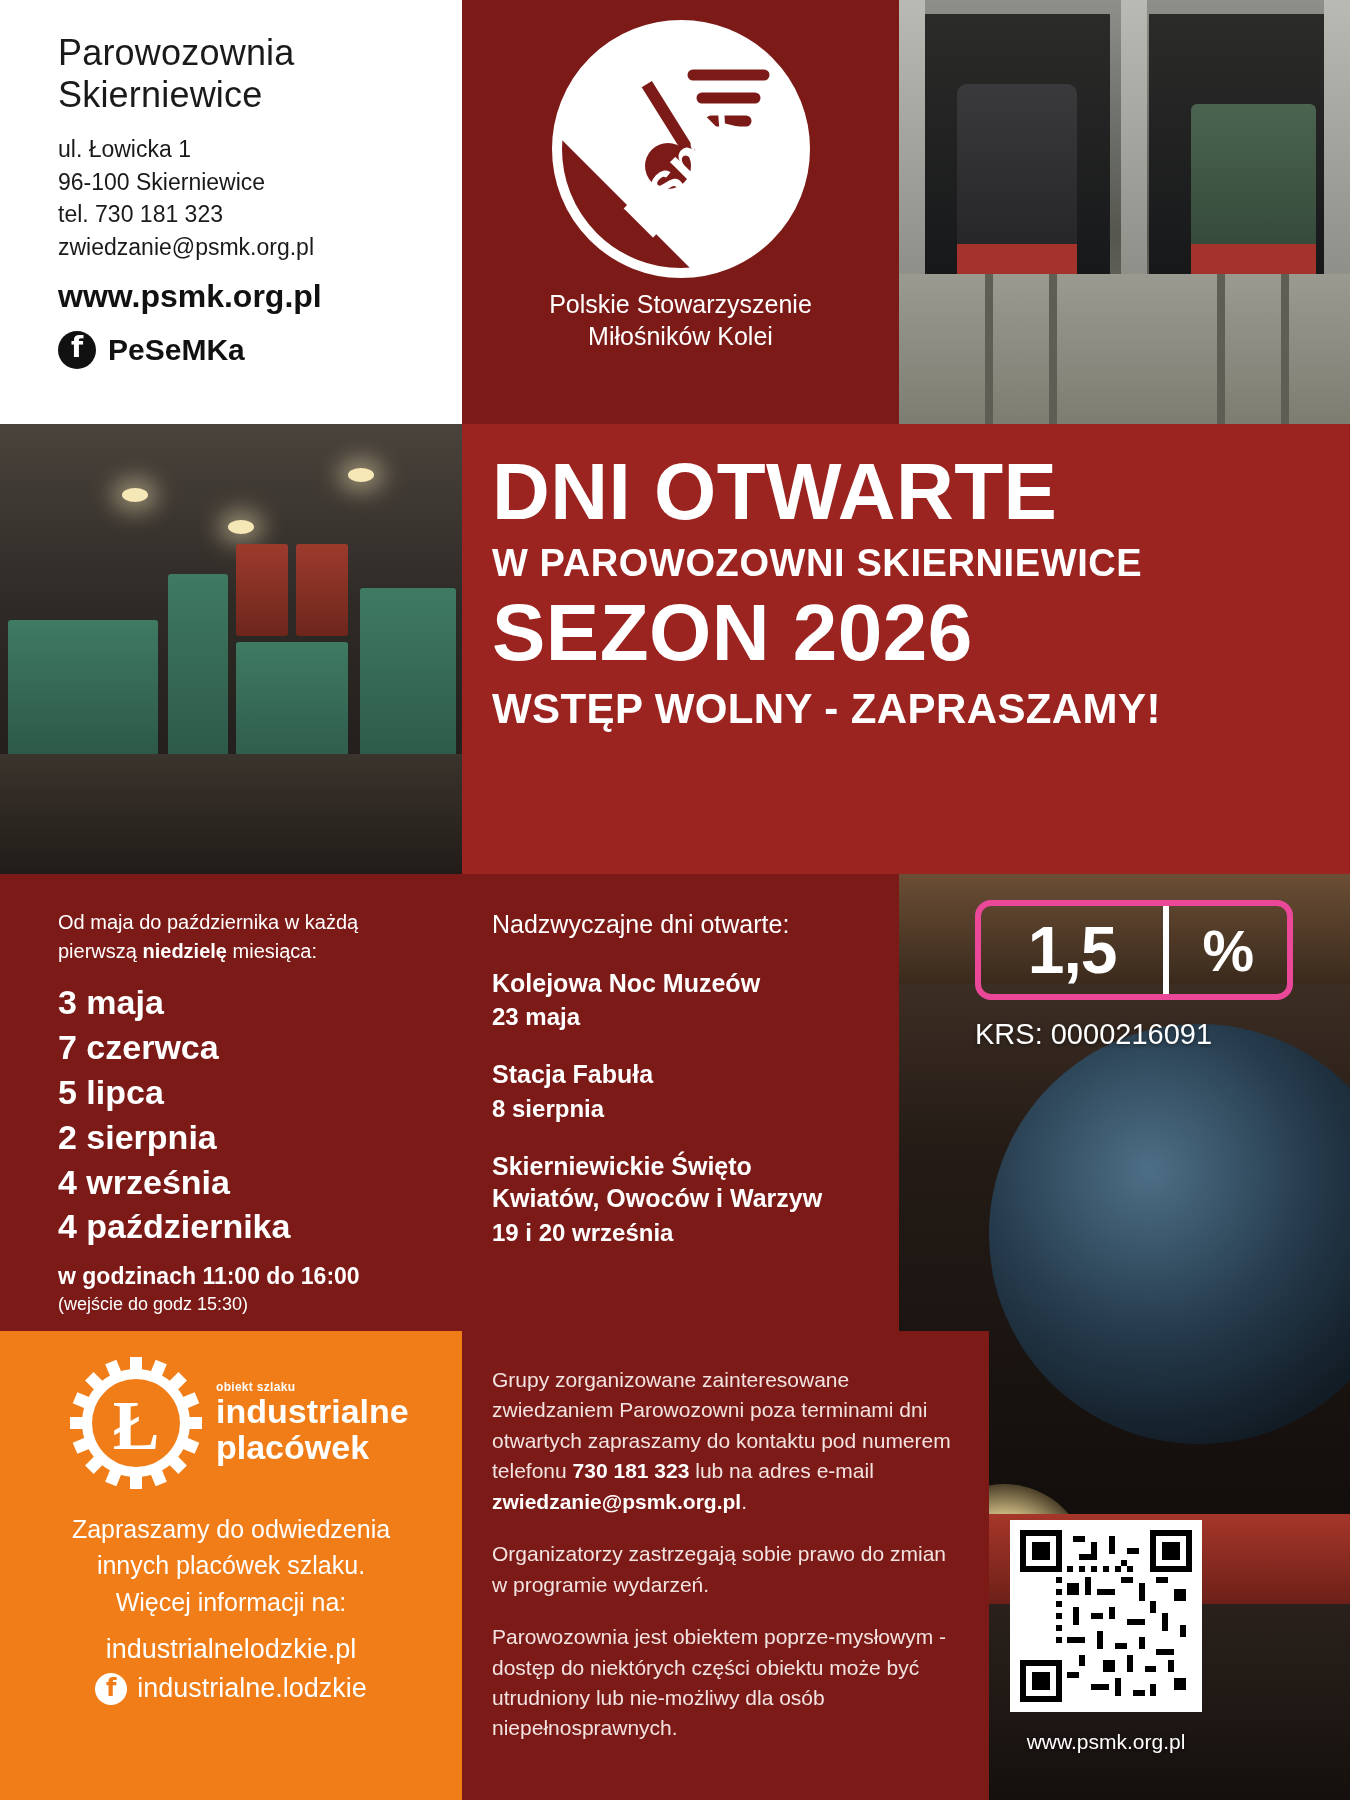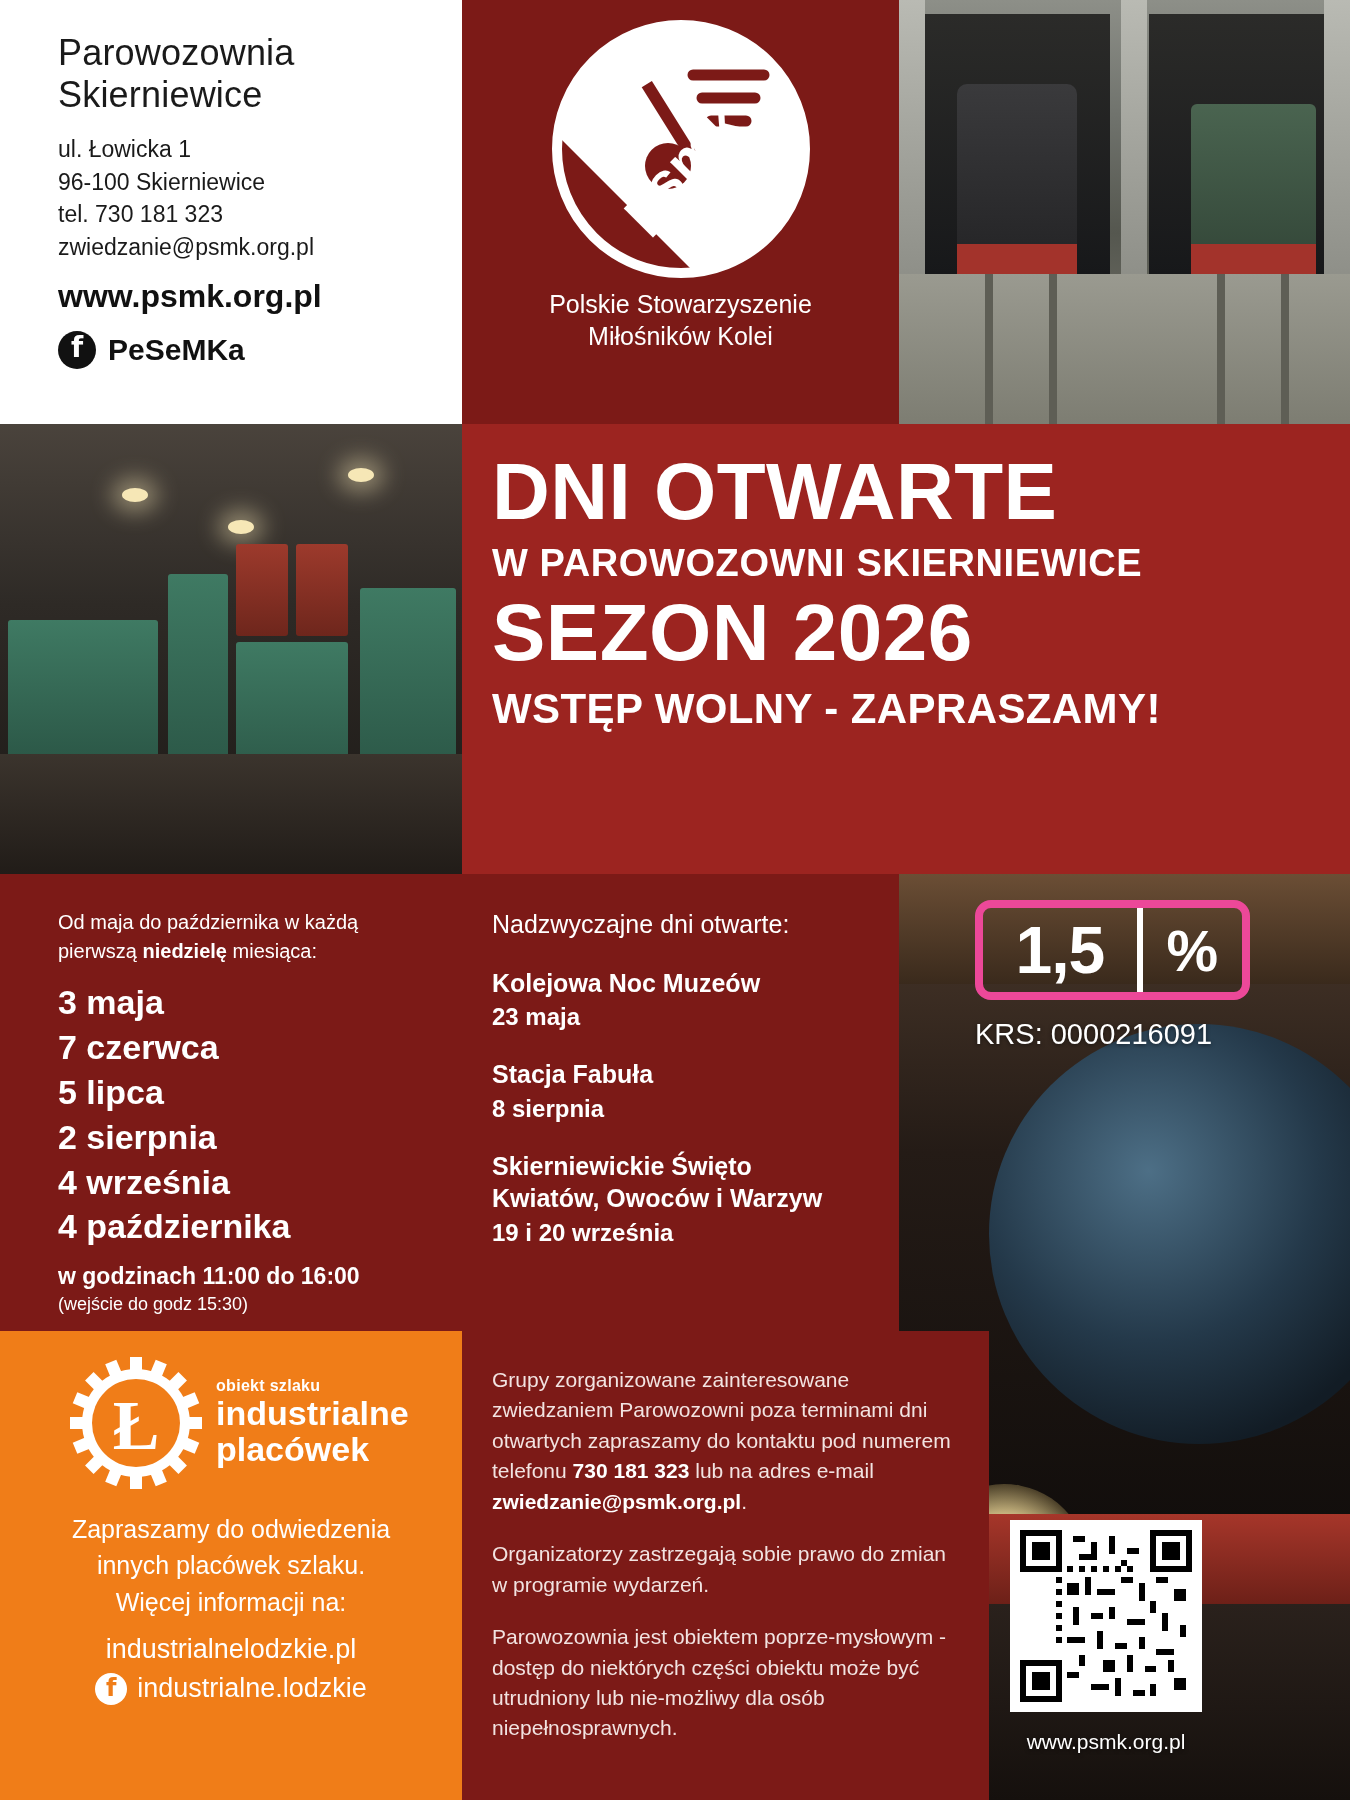--- a/index.html
+++ b/index.html
@@ -108,22 +108,22 @@
   .special-name { font-size: 25px; font-weight: bold; line-height: 1.3; }
   .special-date { font-size: 24px; font-weight: bold; line-height: 1.3; margin-top: 2px; }
 
   
   #photo-loco {
     left: 899px; top: 874px; width: 451px; height: 926px;
     background: #1d1714;
     overflow: hidden;
   }
   #tax-badge {
-    left: 975px; top: 900px; width: 275px; height: 100px;
-    border: 8px solid #ec4899; border-radius: 16px;
+    left: 975px; top: 900px; width: 318px; height: 100px;
+    border: 6px solid #ec4899; border-radius: 16px;
     display: flex; align-items: stretch; color: #fff;
   }
   #tax-num {
     flex: 1.55; display: flex; align-items: center; justify-content: center;
     font-size: 66px; font-weight: bold; letter-spacing: -1px;
   }
   #tax-sep { width: 6px; background: #fff; }
   #tax-pct {
     flex: 1; display: flex; align-items: center; justify-content: center;
     font-size: 58px; font-weight: bold;
@@ -144,21 +144,21 @@
 
   
   #trail-block {
     left: 0; top: 1331px; width: 462px; height: 469px;
     background: #f07d18; color: #fff;
     padding: 26px 20px 0 20px;
   }
   #trail-logo-row { display: flex; align-items: center; gap: 14px; padding-left: 50px; }
   #trail-gear { width: 132px; height: 132px; position: relative; flex: none; }
   #trail-wordmark { line-height: 1.06; }
-  #trail-small { font-size: 16px; font-weight: bold; letter-spacing: .3px; }
+  #trail-small { font-size: 12px; font-weight: bold; letter-spacing: .3px; }
   #trail-big1 { font-size: 34px; font-weight: bold; }
   #trail-big2 { font-size: 34px; font-weight: bold; }
   #trail-text {
     margin-top: 22px; text-align: center; font-size: 25px; line-height: 1.45;
   }
   #trail-url { margin-top: 14px; text-align: center; font-size: 27px; }
   #trail-fb-row {
     margin-top: 8px; display: flex; align-items: center; justify-content: center; gap: 10px;
   }
   .fb-circle-w {

